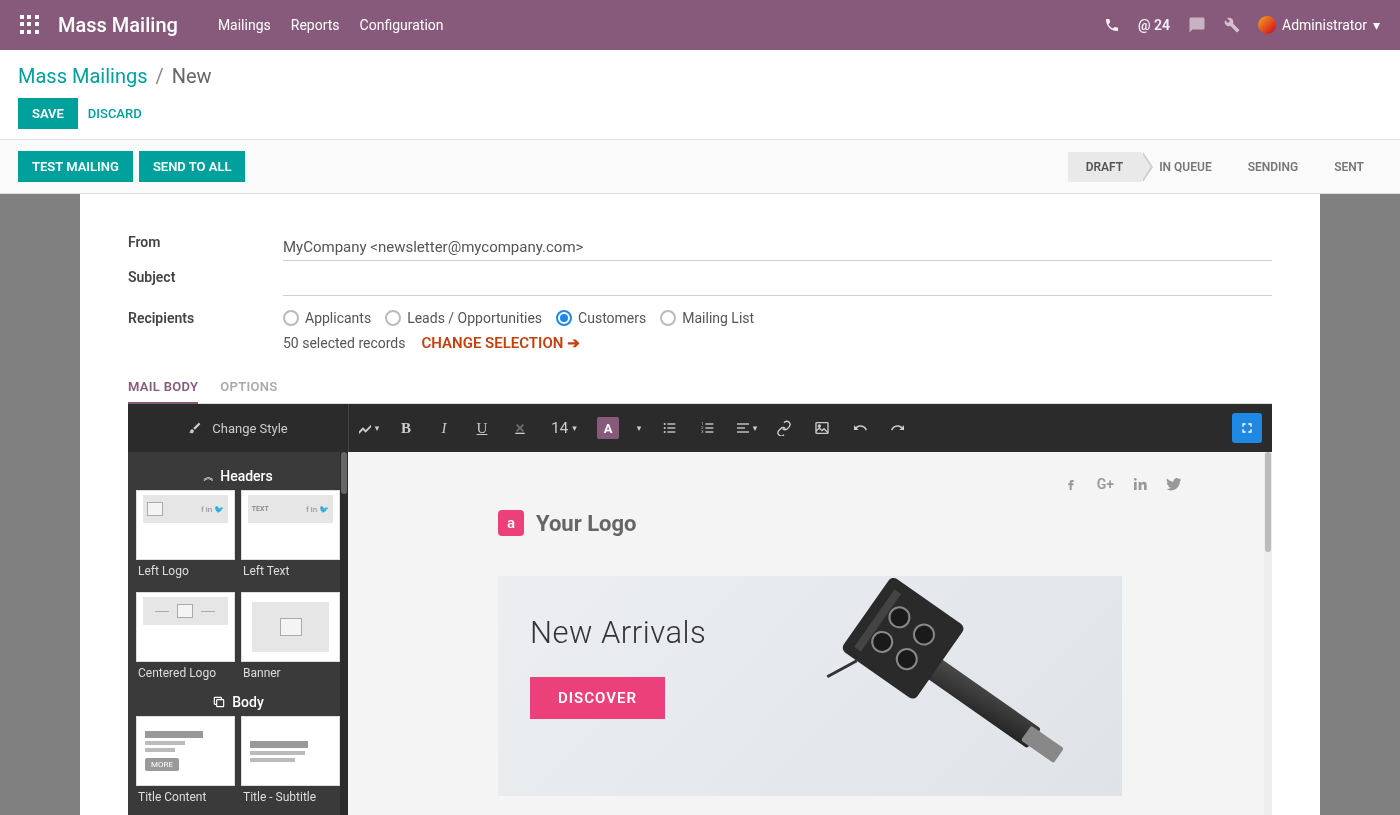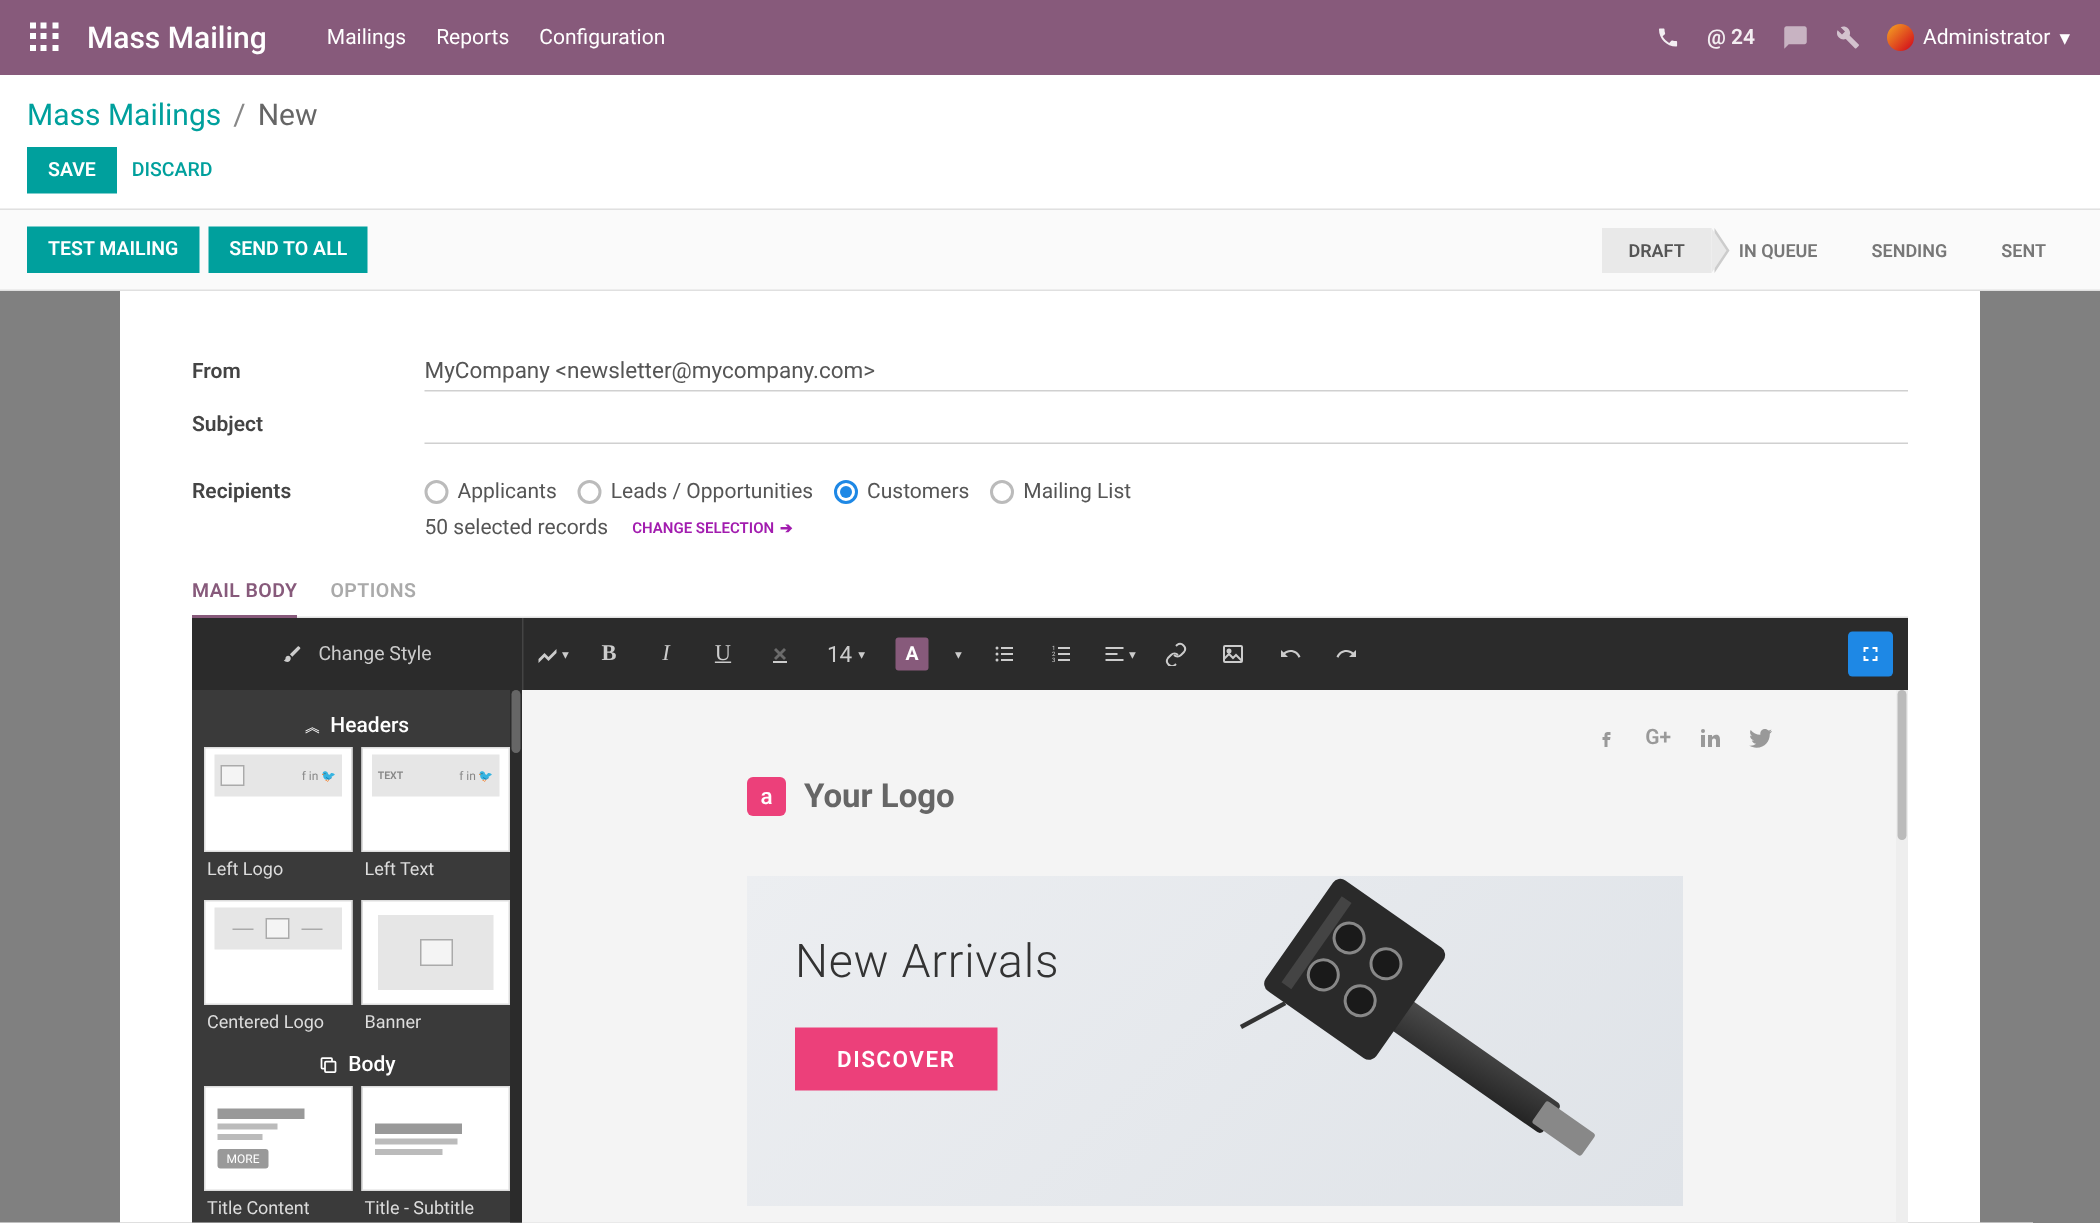--- a/index.html
+++ b/index.html
@@ -24,31 +24,31 @@
 .btn-link{background:transparent;color:#00A09D;font-weight:500;padding:8px 6px}
 .actionbar{display:flex;align-items:center;padding:11px 18px;border-top:1px solid #e0e0e0;border-bottom:1px solid #e0e0e0;background:#fafafa}
 .actionbar-left{display:flex;gap:6px}
 .status-chain{margin-left:auto;display:flex;align-items:center}
 .status-step{position:relative;padding:0 18px;height:30px;display:flex;align-items:center;font-size:12px;font-weight:600;color:#777;background:transparent}
 .status-step.active{background:#e9e9e9;color:#555}
 .status-step.active:after{content:'';position:absolute;right:-10px;top:0;border-left:10px solid #e9e9e9;border-top:15px solid transparent;border-bottom:15px solid transparent}
 .status-step.active:before{content:'';position:absolute;right:-12px;top:0;border-left:10px solid #ccc;border-top:15px solid transparent;border-bottom:15px solid transparent}
 .form-area{background:#808080;padding:0;min-height:648px}
 .form-card{background:#fff;margin:0 80px;padding:40px 48px 0;min-height:648px}
-.field-row{display:flex;align-items:center;margin-bottom:8px}
+.field-row{display:flex;align-items:flex-start;margin-bottom:8px}
 .field-label{width:155px;font-size:14px;font-weight:600;color:#444}
 .field-input{flex:1;border:none;border-bottom:1px solid #d0d0d0;font-size:15px;padding:4px 0;color:#555;outline:none}
 .radio-group{display:flex;gap:14px;align-items:center}
 .radio-opt{display:flex;align-items:center;gap:6px;font-size:14px;color:#555;cursor:pointer}
 .radio-circle{width:16px;height:16px;border:2px solid #bbb;border-radius:50%;display:flex;align-items:center;justify-content:center}
 .radio-opt.selected .radio-circle{border-color:#1E88E5}
 .radio-opt.selected .radio-circle:after{content:'';width:8px;height:8px;background:#1E88E5;border-radius:50%}
 .selection-row{margin-left:155px;display:flex;align-items:center;gap:16px;margin-top:4px}
 .selection-text{font-size:14px;color:#555}
-.change-sel{color:#a21caf;font-size:10px;font-weight:600;cursor:pointer;display:flex;align-items:center;gap:4px}
+.change-sel{color:#c2410c;font-size:15px;font-weight:600;cursor:pointer;display:flex;align-items:flex-start;gap:4px}
 .tabs{display:flex;gap:22px;margin-top:19px;border-bottom:1px solid #e0e0e0}
 .tab{padding:8px 0;font-size:13px;font-weight:600;color:#aaa;cursor:pointer;letter-spacing:.3px}
 .tab.active{color:#875A7B;border-bottom:2px solid #875A7B;margin-bottom:-1px}
 .editor-toolbar{background:#2b2b2b;height:48px;display:flex;align-items:center;color:#ccc;width:100%}
 .toolbar-left{width:220px;display:flex;align-items:center;justify-content:center;gap:10px;font-size:13px;cursor:pointer}
 .tb-divider{width:1px;height:48px;background:#444}
 .tb-btn{width:38px;height:48px;display:flex;align-items:center;justify-content:center;cursor:pointer;color:#ccc;font-size:15px}
 .tb-fontcolor{background:#875A7B;width:22px;height:22px;display:flex;align-items:center;justify-content:center;border-radius:2px;font-weight:700;font-size:13px;color:#fff}
 .tb-fullscreen{margin-left:auto;margin-right:10px;width:30px;height:30px;background:#1E88E5;border-radius:3px;display:flex;align-items:center;justify-content:center;cursor:pointer;color:#fff}
 .editor-lower{display:flex;height:400px}
@@ -156,21 +156,21 @@
   <div class="form-card">
 
     <div class="field-row">
       <div class="field-label">From</div>
       <input class="field-input" value="MyCompany &lt;newsletter@mycompany.com&gt;" style="">
     </div>
     <div class="field-row">
       <div class="field-label">Subject</div>
       <input class="field-input" value="" style="">
     </div>
-    <div class="field-row" style="margin-top:24px">
+    <div class="field-row" style="margin-top:14px">
       <div class="field-label">Recipients</div>
       <div class="radio-group">
         <div class="radio-opt">
             <span class="radio-circle"></span>
             <span>Applicants</span>
           </div>
         <div class="radio-opt">
             <span class="radio-circle"></span>
             <span>Leads / Opportunities</span>
           </div>

